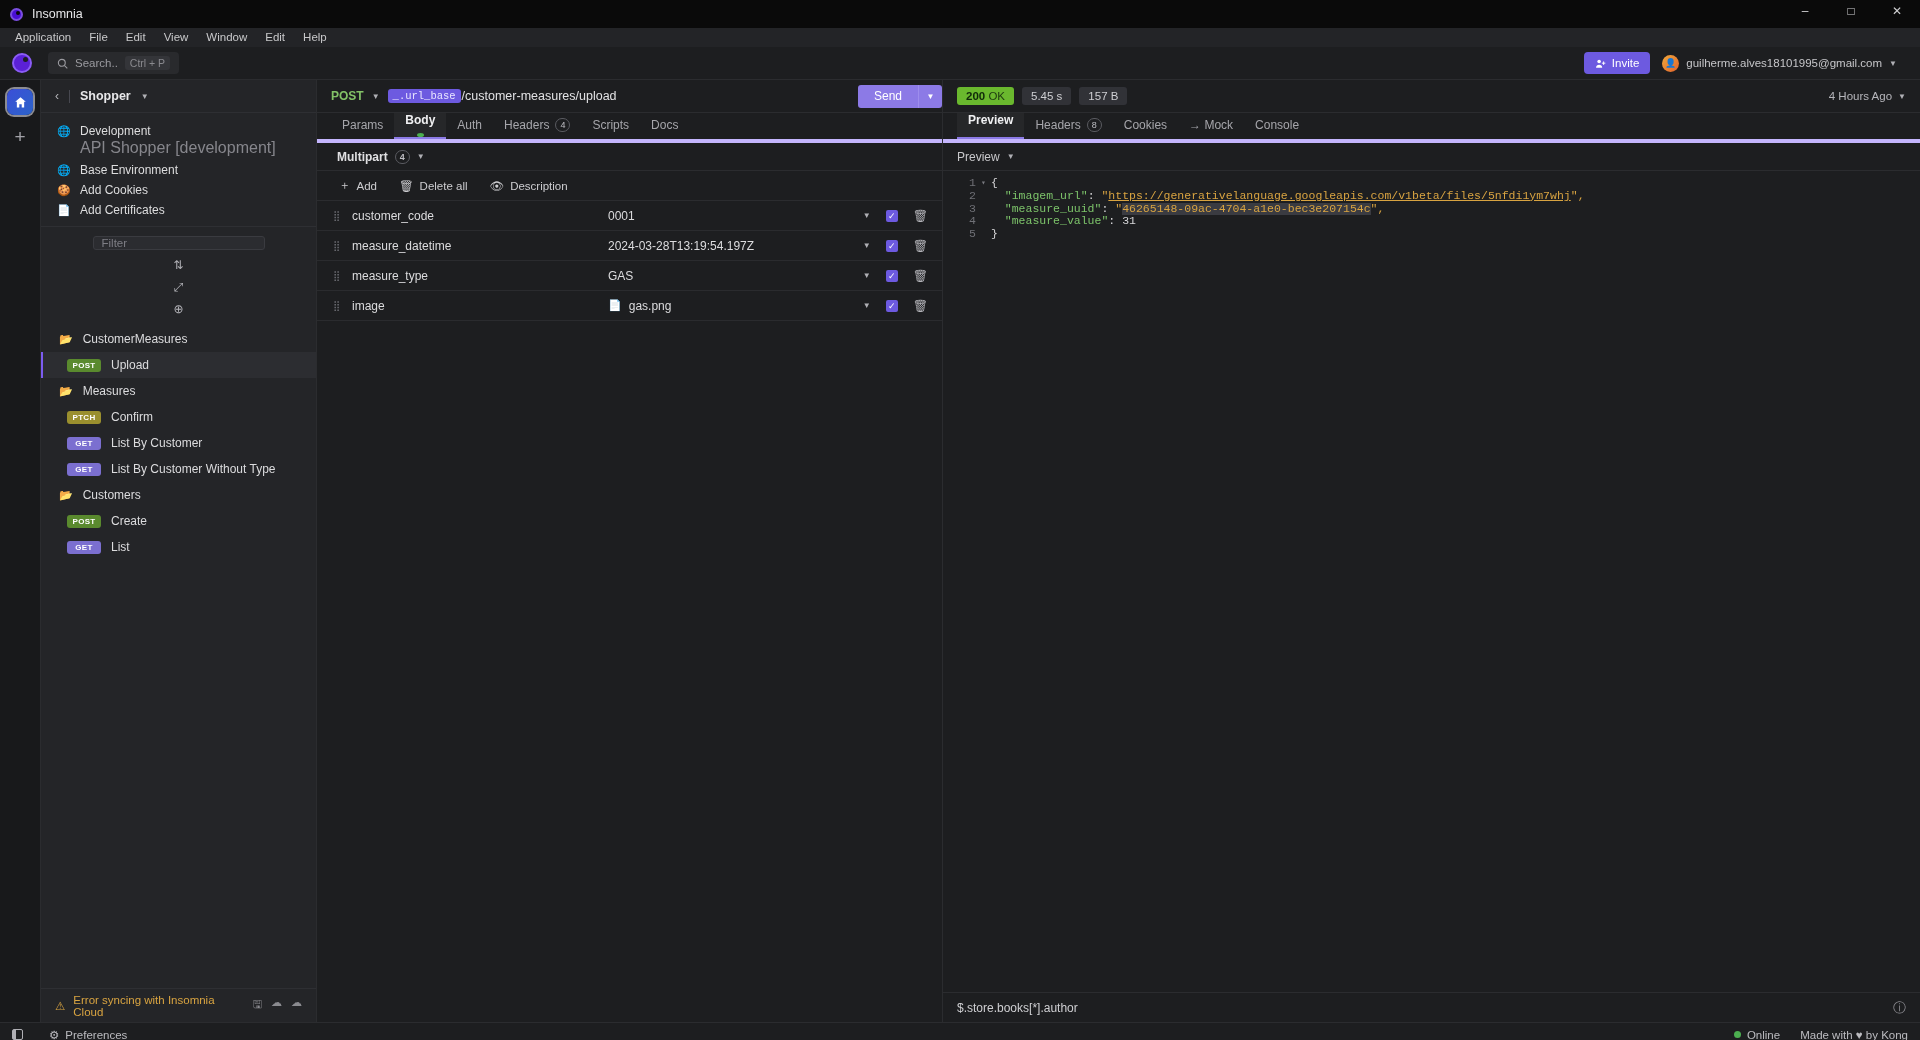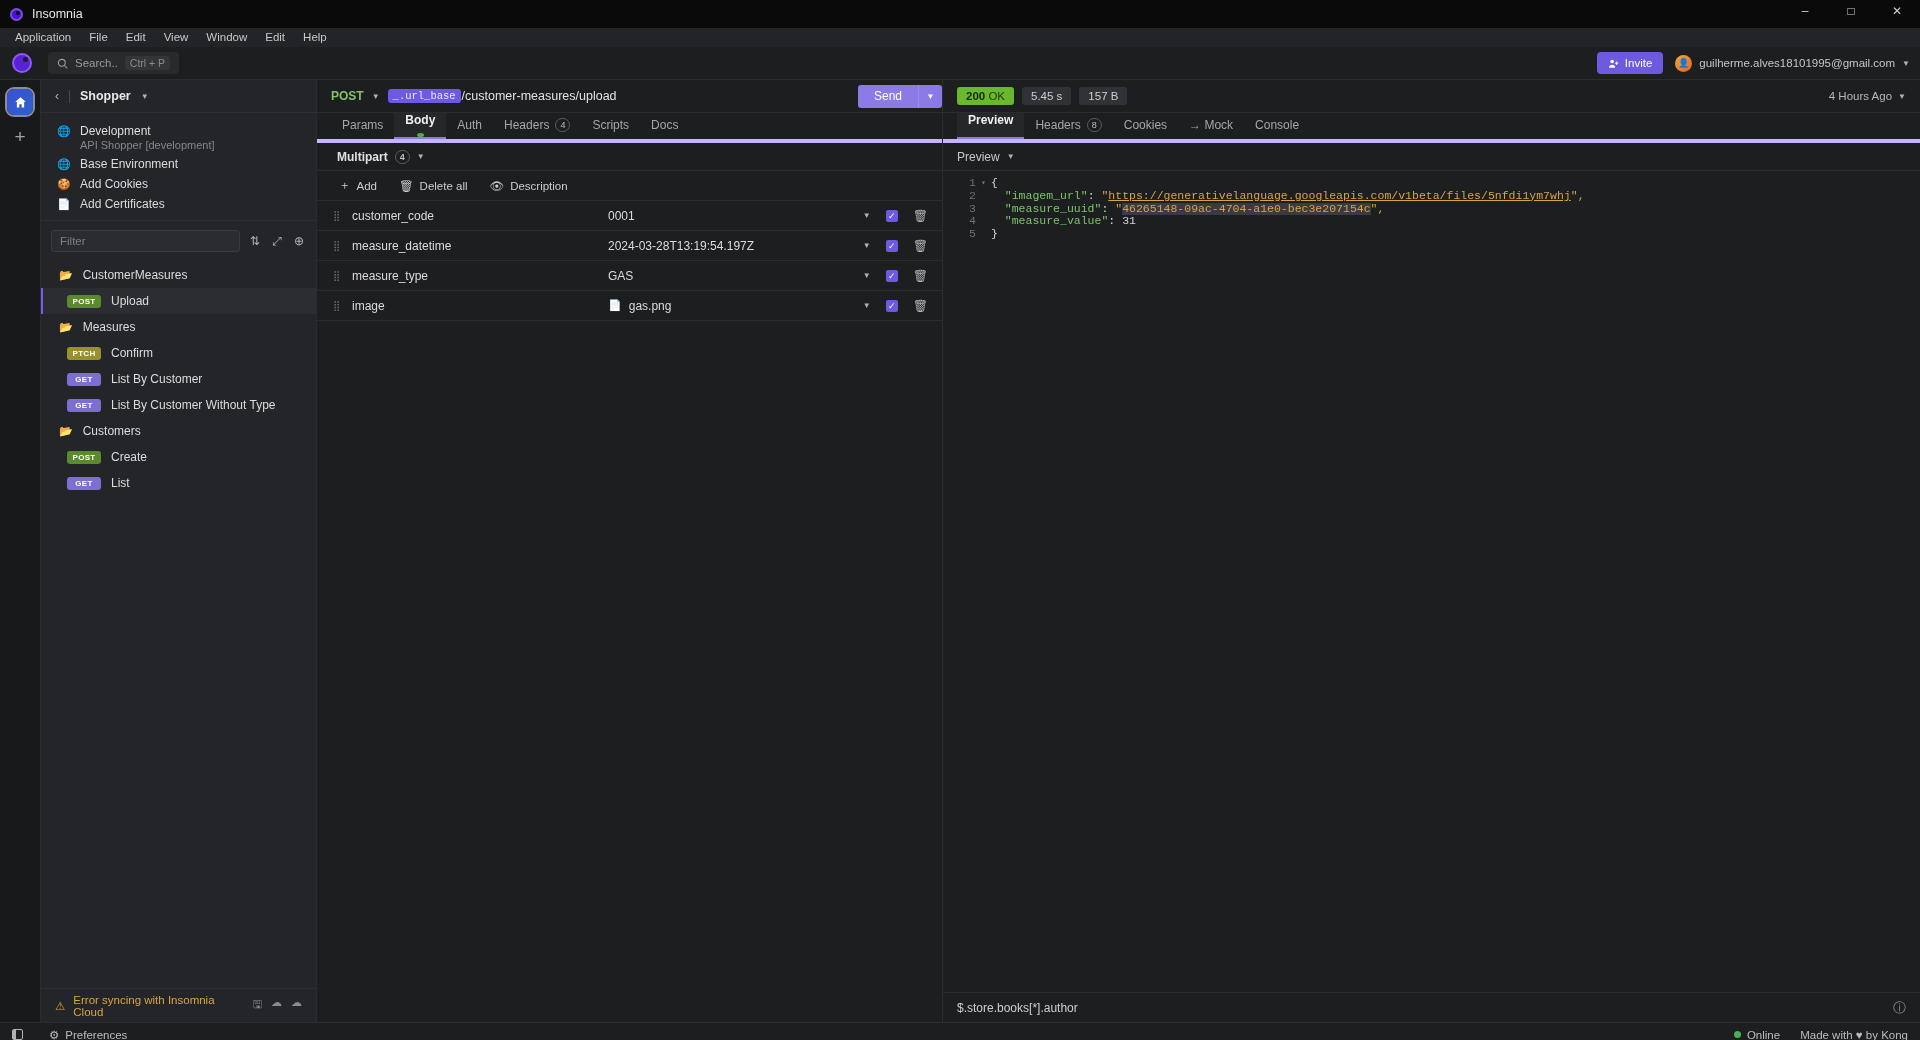--- a/index.html
+++ b/index.html
@@ -52,21 +52,21 @@
   }
   .search-box {
     display: flex; align-items: center; gap: 7px; height: 22px;
     background: #292a2d; border-radius: 4px; padding: 0 9px; font-size: 11.5px;
     color: #9b9ba0;
   }
   .search-kbd {
     background: #343539; border-radius: 3px; padding: 1px 5px;
     font-size: 10.5px; color: #8a8a8f;
   }
-  .topbar-right { position: absolute; right: 10px; display: flex; align-items: center; gap: 12px; }
+  .topbar-right { position: absolute; right: 23px; display: flex; align-items: center; gap: 12px; }
   .invite-btn {
     background: #6d5ae0; color: #fff; font-size: 11.5px; border-radius: 4px;
     height: 22px; display: flex; align-items: center; gap: 6px; padding: 0 11px;
     border: none; cursor: pointer; font-family: inherit;
   }
   .account {
     display: flex; align-items: center; gap: 7px; font-size: 11.5px; color: #c6c6c9;
   }
   .avatar {
     width: 17px; height: 17px; border-radius: 50%;
@@ -100,23 +100,23 @@
   .ws-back { color: #b6b6ba; font-size: 12px; }
   .ws-sep { width: 1px; height: 13px; background: #474850; }
   .ws-name { font-size: 12.5px; font-weight: bold; color: #e8e8ea; }
   .caret { font-size: 8px; color: #b0b0b5; }
   .env-block { padding: 8px 0 6px 0; border-bottom: 1px solid #2e2f33; }
   .env-row {
     display: flex; align-items: flex-start; gap: 10px; padding: 3px 16px;
     font-size: 12px; color: #ddddde; cursor: pointer;
   }
   .env-icon { width: 13px; text-align: center; font-size: 11px; flex: none; margin-top: 1px; }
-  .env-sub { font-size: 11px; color: #86868c; margin-top: 1px; }
+  .env-sub { font-size: 16px; color: #86868c; margin-top: 1px; }
   .filter-row {
-    display: flex; align-items: center; gap: 8px; padding: 9px 10px 8px 10px;
+    display: flex; align-items: center; gap: 8px; padding: 9px 10px 8px 10px; flex-direction: column;
   }
   .filter-input {
     flex: 1; height: 22px; background: #2b2c30; border: 1px solid #3a3b40;
     border-radius: 3px; color: #cfcfd2; font-size: 11.5px; padding: 0 8px;
     font-family: inherit; outline: none;
   }
   .filter-input::placeholder { color: #7e7e85; }
   .icon-btn { color: #b2b2b7; font-size: 12px; cursor: pointer; width: 14px; text-align: center; }
   .req-list { flex: 1; overflow-y: auto; padding-top: 2px; }
   .folder-row, .req-row {

